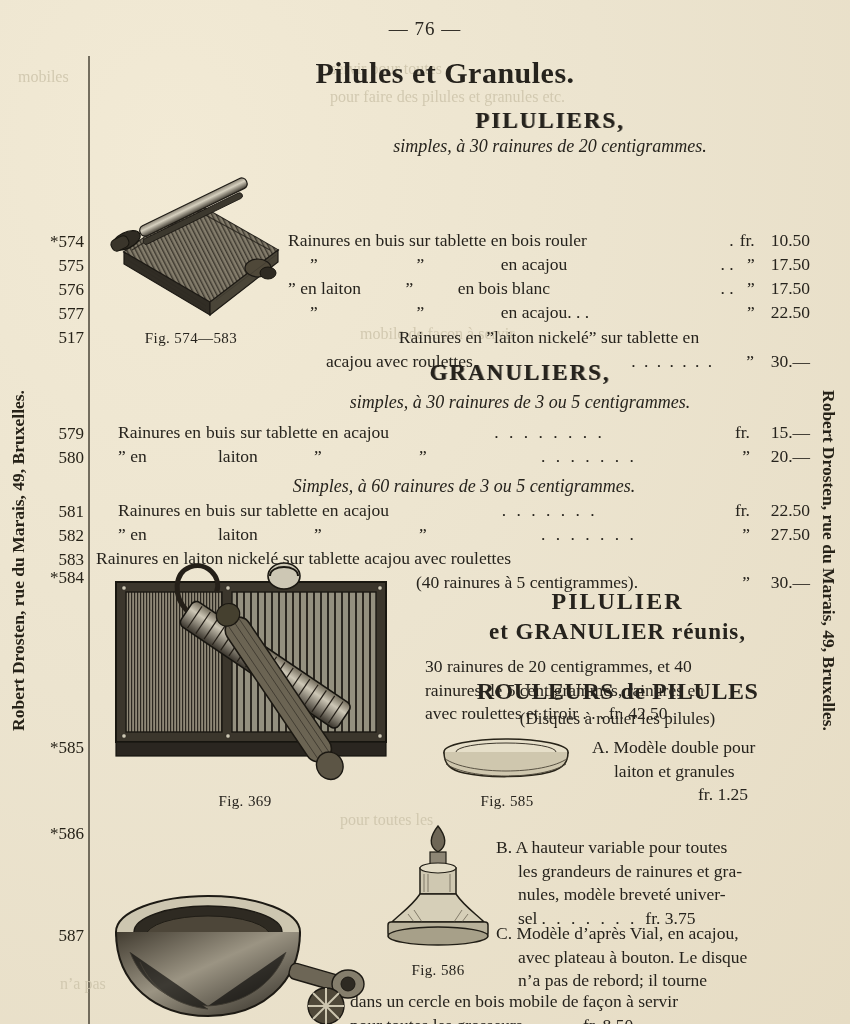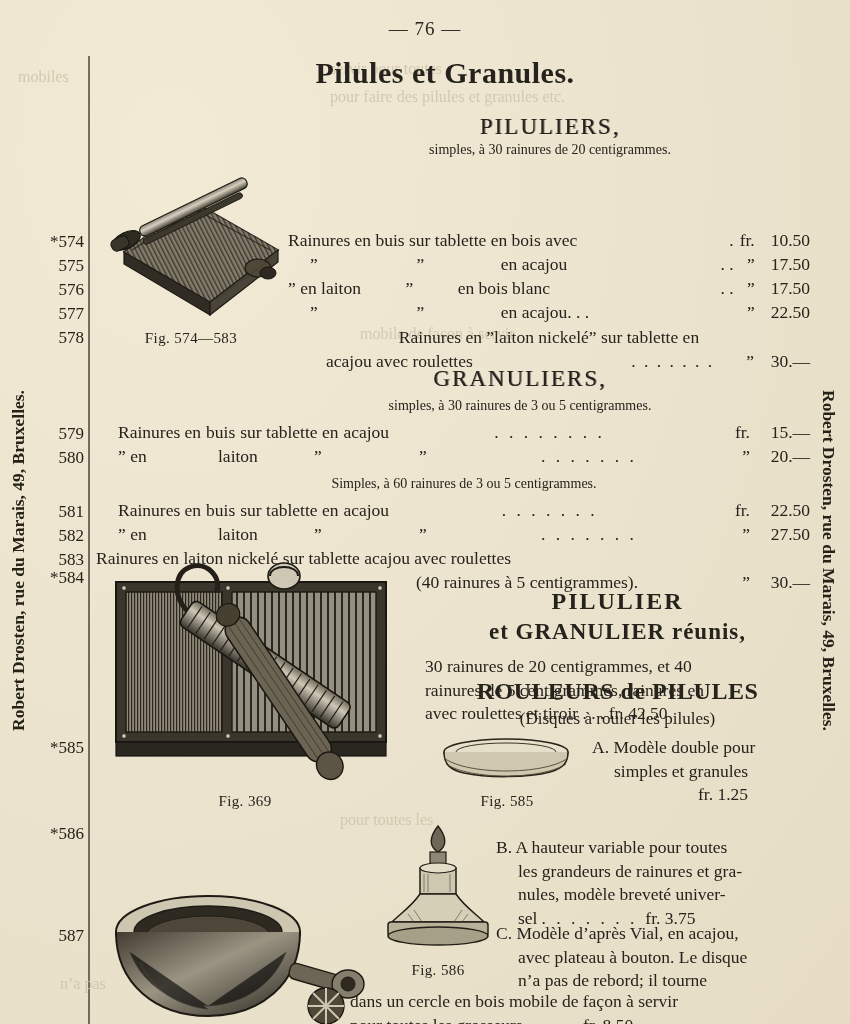--- a/index.html
+++ b/index.html
@@ -77,32 +77,32 @@
   h1.title {
     margin: 0;
     text-align: center;
     font-size: 30px;
     font-weight: bold;
     letter-spacing: 0.5px;
     padding-left: 40px;
   }
   .heading2 {
     text-align: center;
-    font-weight: normal;
+    font-weight: bold;
     font-size: 23px;
     letter-spacing: 2px;
-    margin-top: 6px;
   }
   .heading2.shadowed {
     text-shadow: 1px 0 0 rgba(0,0,0,0.45);
   }
   .subhead {
     text-align: center;
-    font-size: 14px;
+    font-size: 18px;
     margin-top: 2px;
+    font-style: italic;
   }
   .b { font-weight: normal; }
 
   
   .num {
     position: absolute;
     left: 30px;
     width: 54px;
     text-align: right;
     font-size: 17px;
@@ -195,31 +195,31 @@
   <div class="heading2 shadowed">PILULIERS,</div>
   <div class="subhead">
     <span>simples, à 30 rainures de 20 centigrammes.</span>
   </div>
 </div>
 
 <div class="num" style="top:232px;">*574</div>
 <div class="num" style="top:256px;">575</div>
 <div class="num" style="top:280px;">576</div>
 <div class="num" style="top:304px;">577</div>
-<div class="num" style="top:328px;">578</div>
+<div class="num" style="top:328px;">517</div>
 
 <div style="position:absolute; left:288px; top:228px; width:522px;">
   <table class="price" style="width:100%;">
     <tbody>
         <tr>
       <td>
         <span>Rainures en</span>
         <span class="b">buis</span>
         <span>sur tablette en</span>
-        <span class="b">bois avec</span>
+        <span class="b">bois rouler</span>
       </td>
       <td class="dots" style="text-align:right; padding-left:10px;">.</td>
       <td class="cur">fr.</td>
       <td class="amt">10.50</td>
     </tr>
     <tr>
       <td>
         <span class="ditto" style="width:52px;">”</span>
         <span class="ditto" style="width:152px;">”</span>
         <span class="b">en acajou</span>
@@ -482,21 +482,21 @@
 <div class="fig-cap" style="position:absolute; left:180px; top:793px; width:130px;">Fig. 369</div>
 
 <div style="position:absolute; left:425px; top:678px; width:385px;">
   <div class="small-caps-head shadowed" style="font-size:24px; letter-spacing:0.5px;">ROULEURS de PILULES</div>
   <div class="center" style="font-size:17px; margin-top:4px;">(Disques à rouler les pilules)</div>
 </div>
 
 <div class="num" style="top:738px;">*585</div>
 <div style="position:absolute; left:592px; top:736px; width:222px; font-size:17.5px; line-height:1.35;">
   <div>A. Modèle double pour</div>
-  <div style="padding-left:22px;">simples et granules</div>
+  <div style="padding-left:22px;">laiton et granules</div>
   <div style="text-align:center; padding-left:40px;">fr. 1.25</div>
 </div>
 <div class="illus" style="left:432px; top:734px; width:148px; height:56px;">
   <svg width="148" height="56" viewBox="0 0 148 56">
     <ellipse cx="74" cy="18" rx="62" ry="13" fill="#e6dfc9" stroke="#272318" stroke-width="1.6"></ellipse>
     <ellipse cx="74" cy="18" rx="50" ry="9" fill="none" stroke="#3c362b" stroke-width="1"></ellipse>
     <path d="M12,18 C12,30 18,36 32,39 C54,44 96,44 118,38 C132,34 136,28 136,18" fill="#cfc7ae" stroke="#272318" stroke-width="1.5"></path>
     <path d="M12,24 C24,33 50,37 74,37 C98,37 124,33 136,24" fill="none" stroke="#4b4437" stroke-width="0.9"></path>
     <path d="M14,30 C26,38 50,42 74,42 C98,42 122,38 134,30" fill="none" stroke="#4b4437" stroke-width="0.9"></path>
   </svg>

